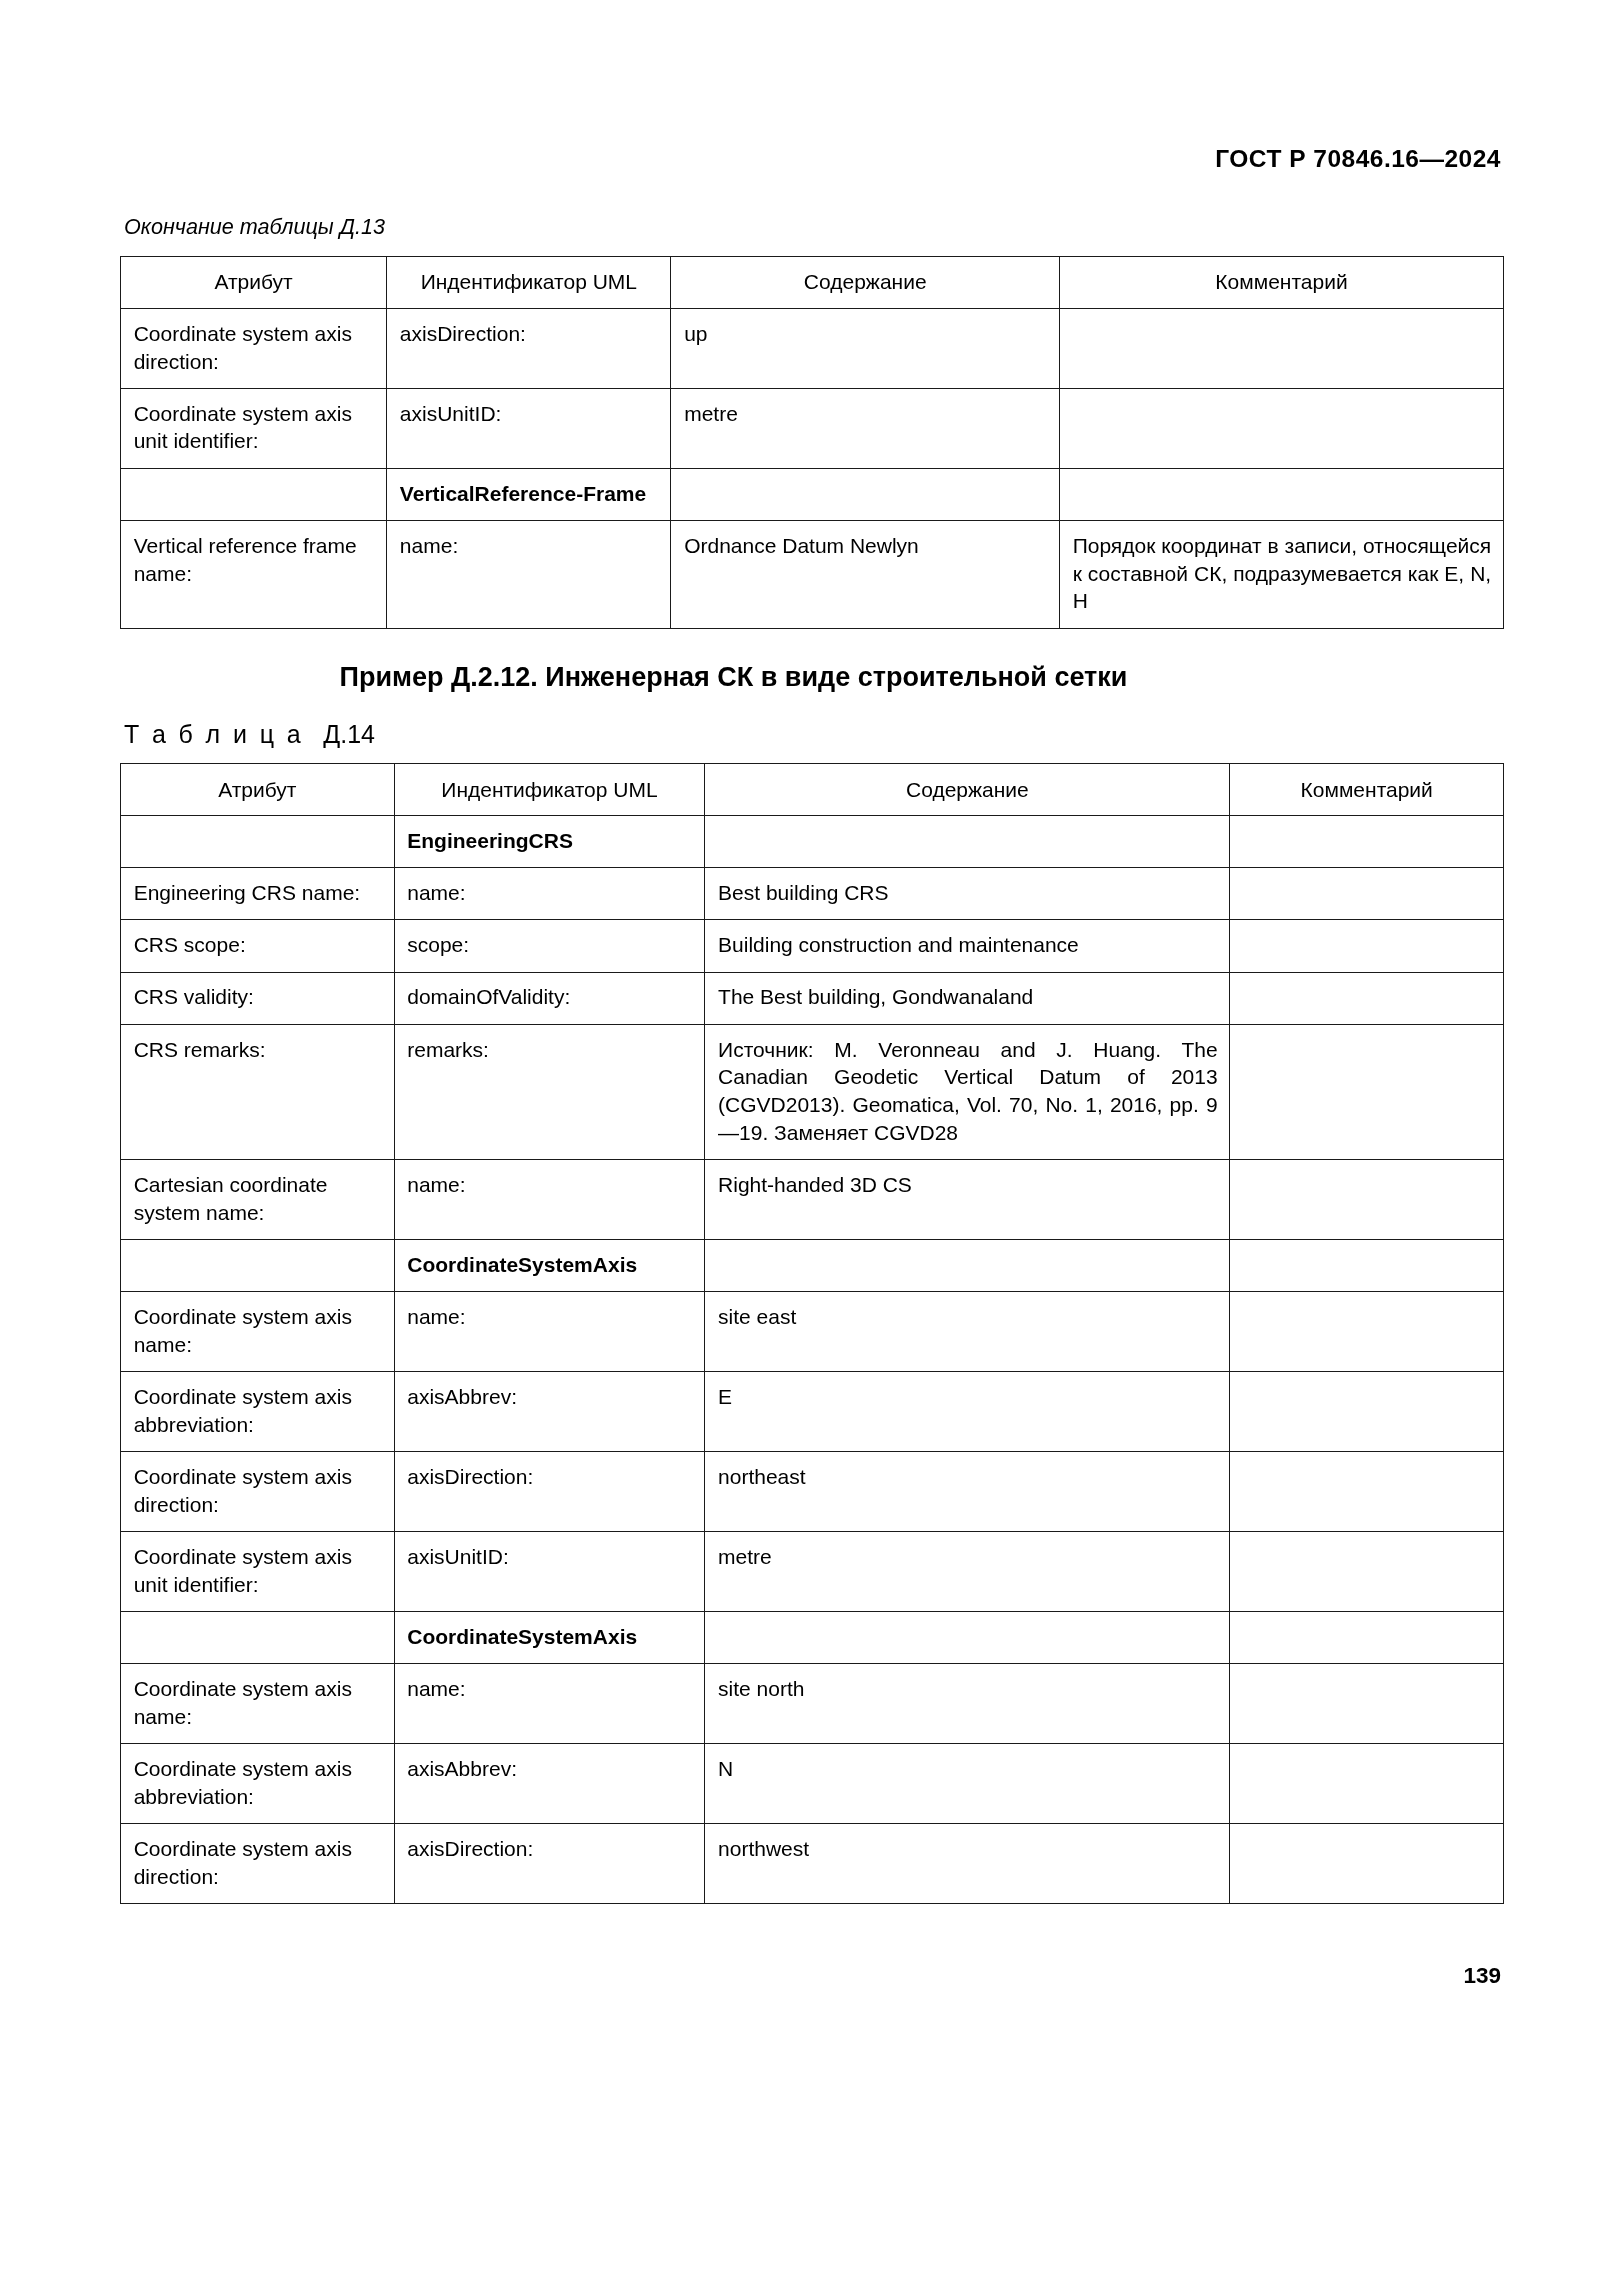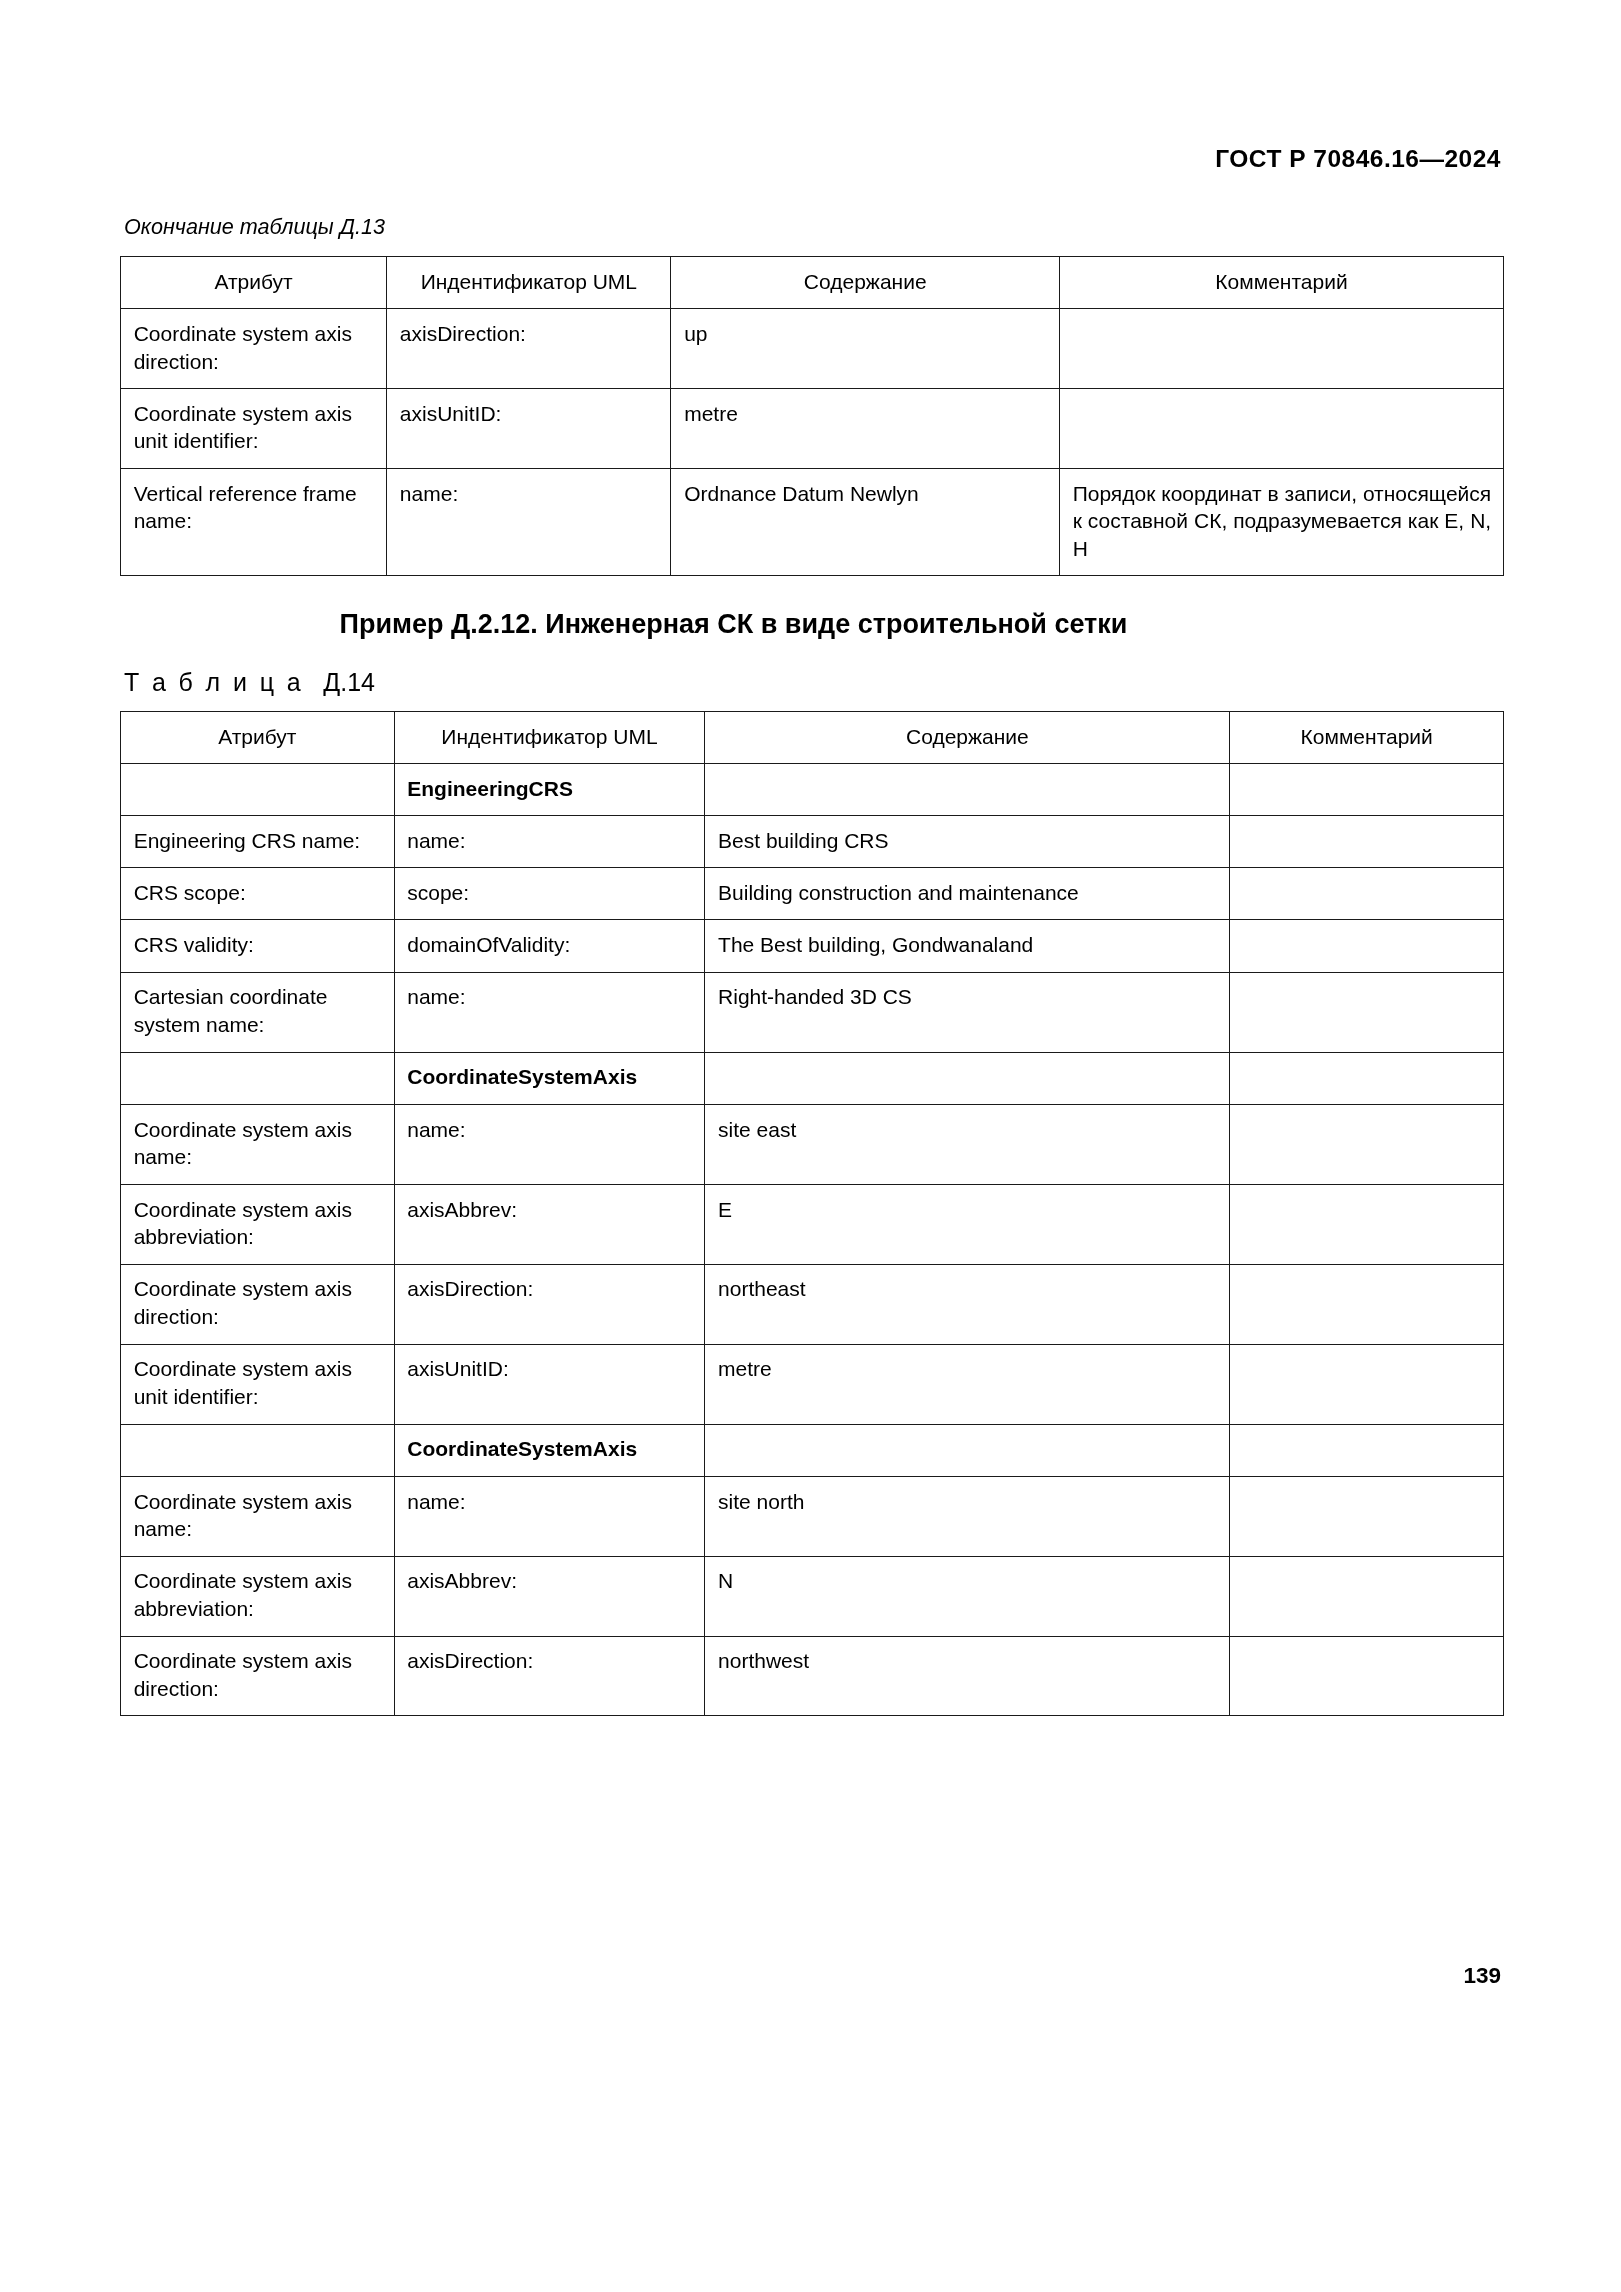--- a/index.html
+++ b/index.html
@@ -115,20 +115,26 @@
           <td>up</td>
           <td></td>
         </tr>
         <tr>
           <td>Coordinate system axis unit identifier:</td>
           <td>axisUnitID:</td>
           <td>metre</td>
           <td></td>
         </tr>
         <tr>
+          <td></td>
+          <td class="b">VerticalReference-Frame</td>
+          <td></td>
+          <td></td>
+        </tr>
+        <tr>
           <td>Vertical reference frame name:</td>
           <td>name:</td>
           <td>Ordnance Datum Newlyn</td>
           <td class="just">Порядок координат в записи, относящейся к составной СК, подразумевается как E, N, H</td>
         </tr>
       </tbody>
     </table>
 
     <div class="example-title">Пример Д.2.12.  Инженерная СК в виде строительной сетки</div>
 
@@ -167,20 +173,26 @@
           <td>Building construction and maintenance</td>
           <td></td>
         </tr>
         <tr>
           <td>CRS validity:</td>
           <td>domainOfValidity:</td>
           <td>The Best building, Gondwanaland</td>
           <td></td>
         </tr>
         <tr>
+          <td>CRS remarks:</td>
+          <td>remarks:</td>
+          <td class="just">Источник: M. Veronneau and J. Huang. The Canadian Geodetic Vertical Datum of 2013 (CGVD2013). Geomatica, Vol. 70, No. 1, 2016, pp. 9—19. Заменяет CGVD28</td>
+          <td></td>
+        </tr>
+        <tr>
           <td>Cartesian coordinate system name:</td>
           <td>name:</td>
           <td>Right-handed 3D CS</td>
           <td></td>
         </tr>
         <tr>
           <td></td>
           <td class="b">CoordinateSystemAxis</td>
           <td></td>
           <td></td>

